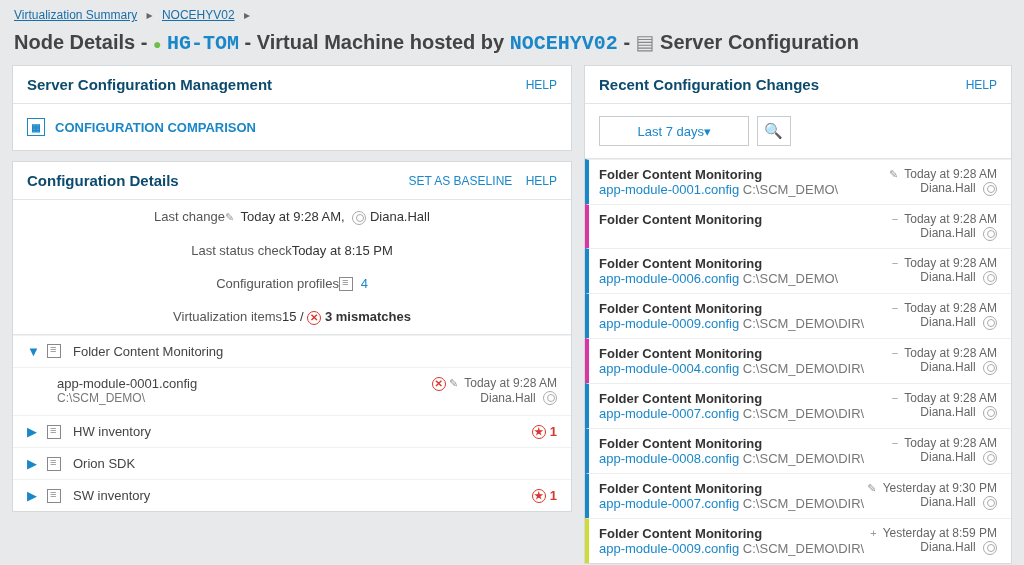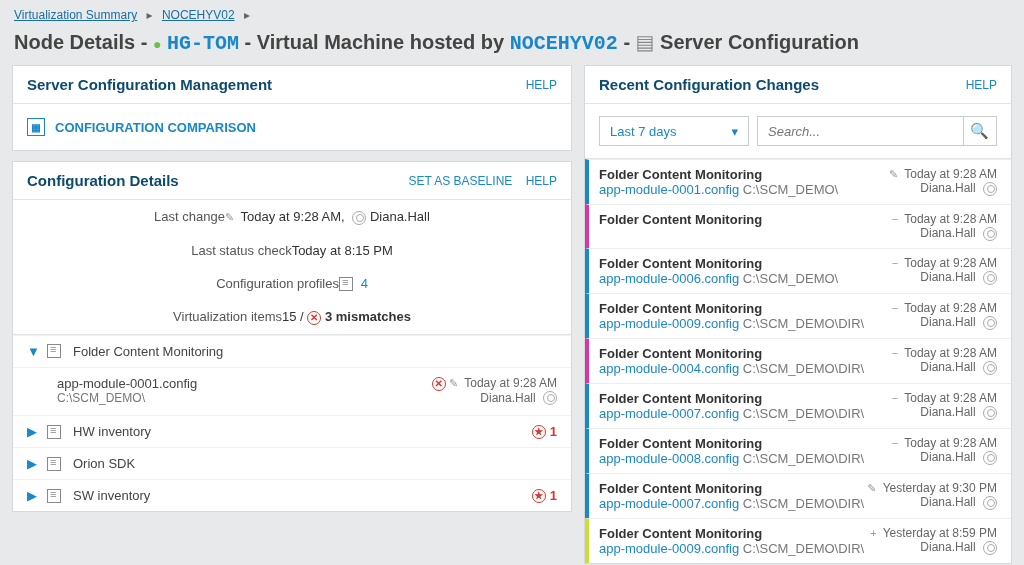--- a/index.html
+++ b/index.html
@@ -99,21 +99,21 @@
   .tree-child {
     display:flex; justify-content:space-between; align-items:flex-start;
     padding: 8px 14px 10px 44px; font-size: 13px; color:#444;
     border-top:1px solid #f0f1f2;
   }
   .tree-child .sub { color:#777; font-size:12px; }
   .tree-child .meta { text-align:right; font-size:12px; color:#666; }
   .filter-row { display:flex; gap:8px; padding: 12px 14px; align-items:center; border-bottom:1px solid #e2e4e6;}
   .select-box {
     flex: 0 0 150px; height:30px; border:1px solid #c9ccce;
-    display:flex; align-items:center; justify-content:space-between;
+    display:flex; align-items:center; justify-content:center;
     padding: 0 10px; color:#1a87c9; font-size:13px; cursor:pointer;
     background:#fff;
   }
   .search-wrap { flex:1; display:flex; }
   .search-input {
     flex:1; height:30px; border:1px solid #c9ccce; border-right:none;
     padding:0 10px; font-size:13px; color:#555; font-family:inherit;
     font-style: italic;
   }
   .search-btn {
@@ -259,21 +259,20 @@
       <div class="panel-header">
         <h2>Recent Configuration Changes</h2>
         <div class="links"><a>HELP</a></div>
       </div>
       <div class="filter-row">
         <div class="select-box">
           <span>Last 7 days</span>
           <span>▾</span>
         </div>
         <div class="search-wrap">
-          <input class="search-input" placeholder="Search..." style="">
           <button class="search-btn">
             <span>🔍</span>
           </button>
         </div>
       </div>
       <div class="changes-list" id="changes-list">
           <div class="change-item" style="border-left-color: rgb(26, 135, 201);">
             <div>
               <div class="title">Folder Content Monitoring</div>
               <div><span class="file">app-module-0001.config</span> <span class="path">C:\SCM_DEMO\</span></div>

